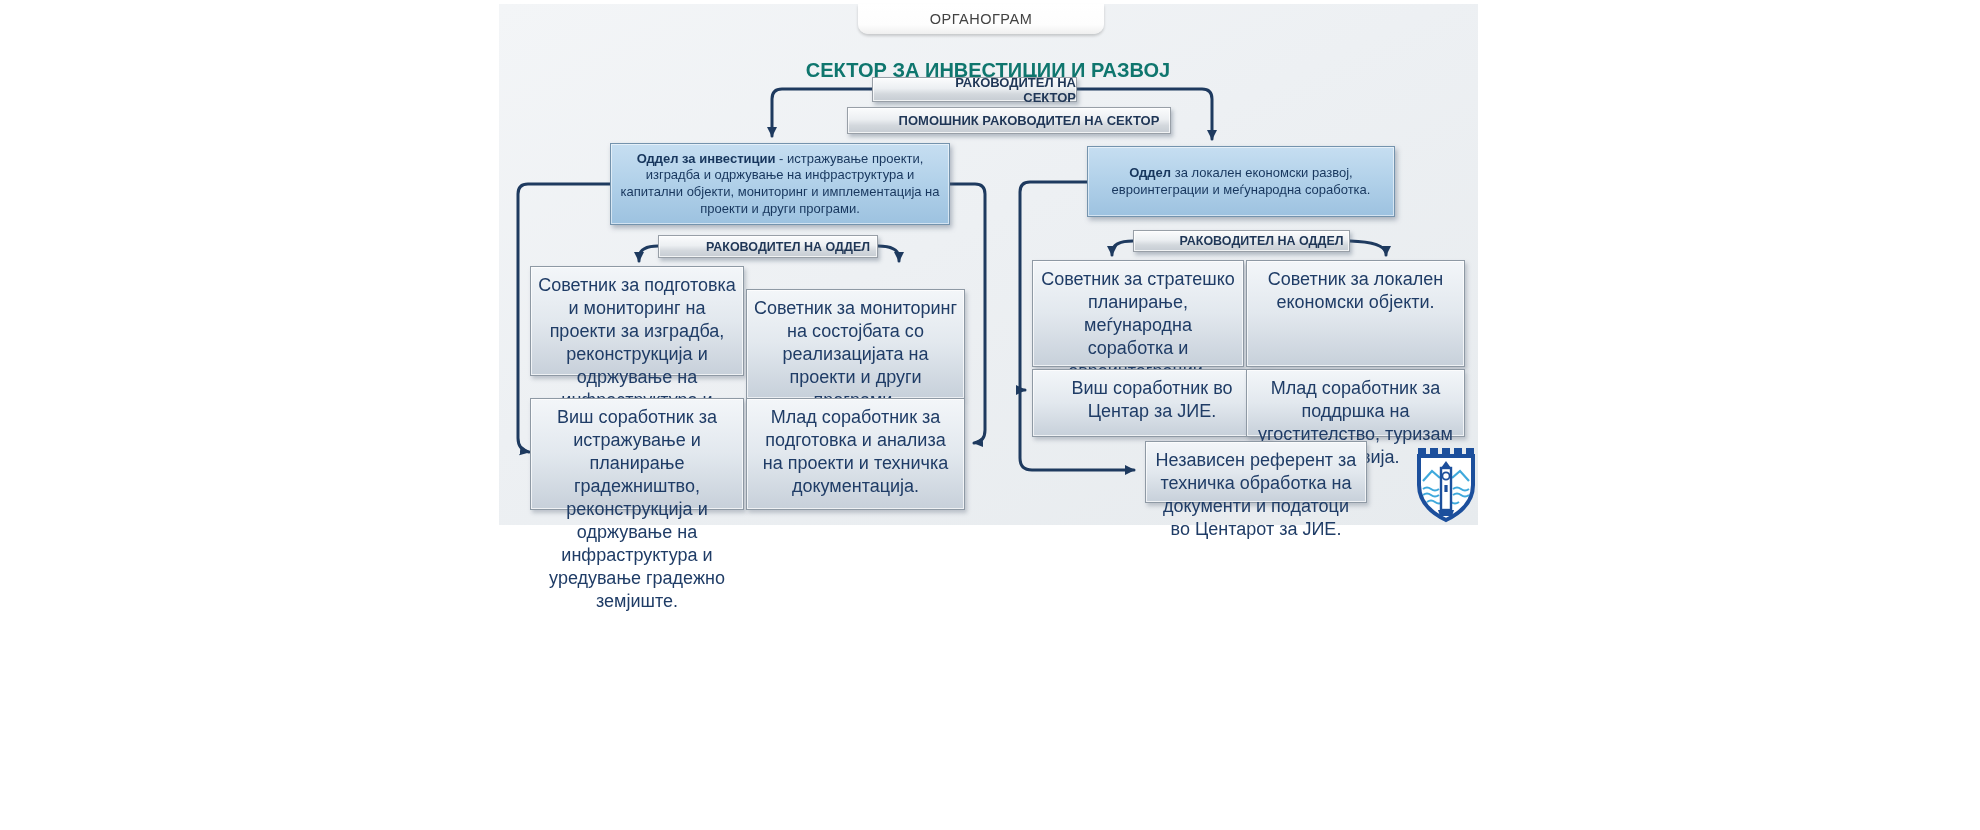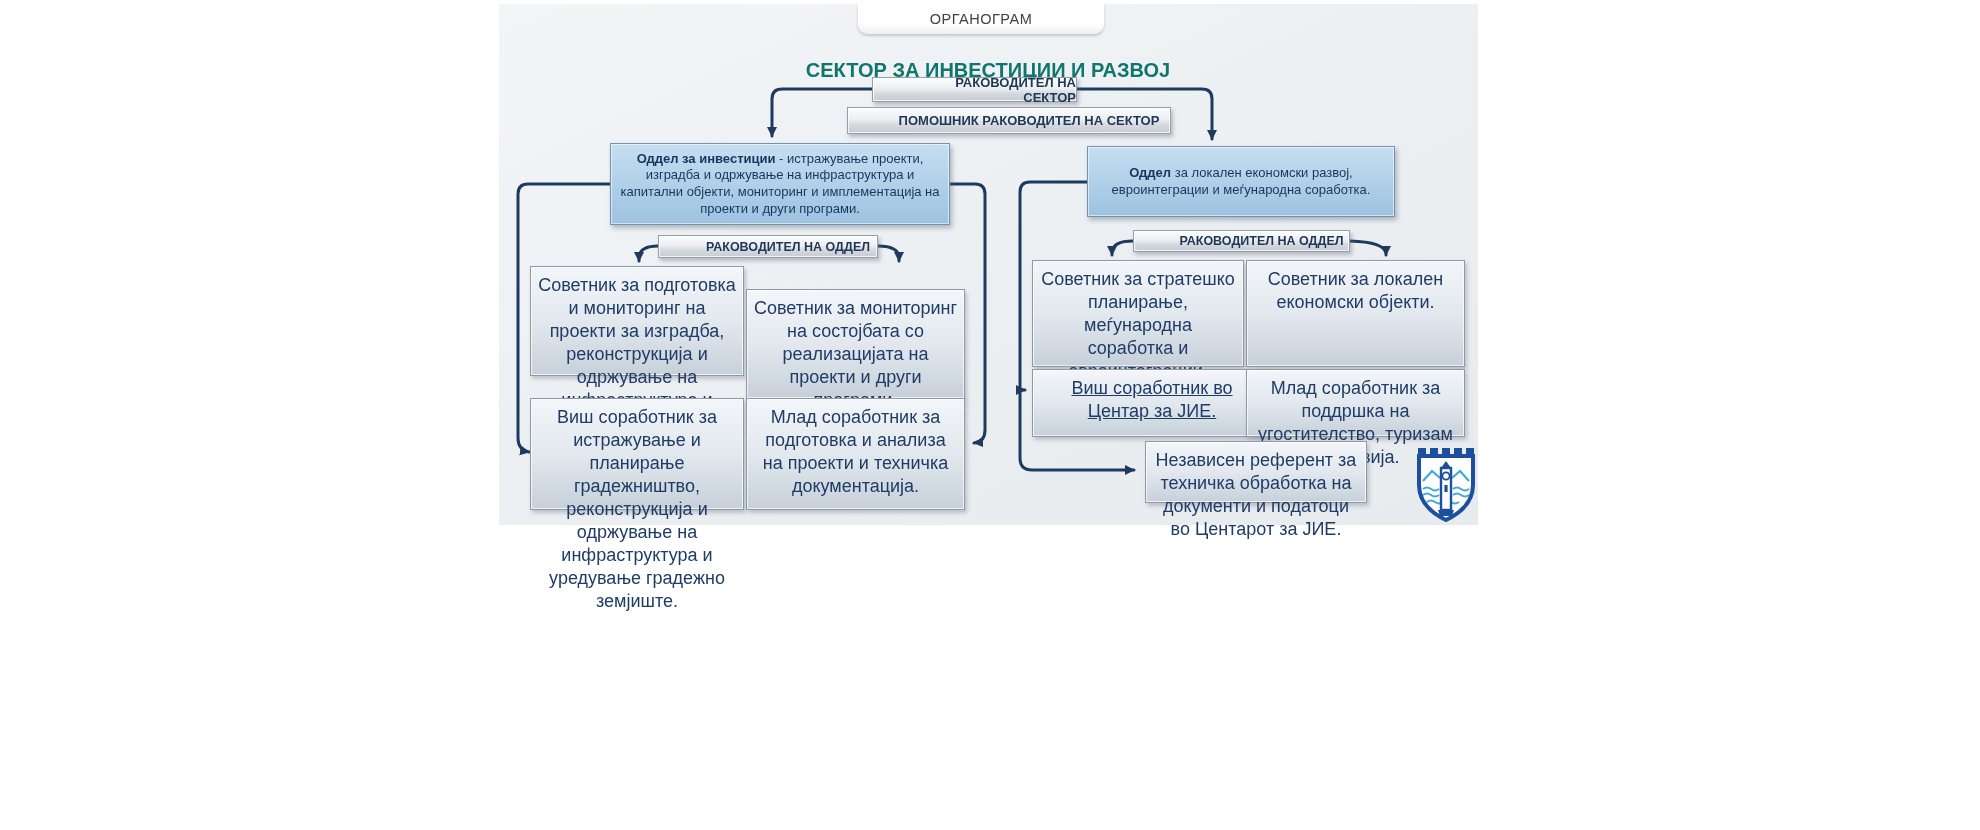--- a/index.html
+++ b/index.html
@@ -50,21 +50,21 @@
   .dept-left{left:610px;top:143px;width:340px;height:82px;}
   .dept-right{left:1087px;top:146px;width:308px;height:71px;}
   .unit-left{left:658px;top:235px;width:220px;height:23px;font-size:12.5px;}
   .unit-right{left:1133px;top:230px;width:217px;height:22px;font-size:12.5px;}
   .cell-l1a{left:530px;top:266px;width:214px;height:110px;}
   .cell-l1b{left:746px;top:266px;width:219px;height:110px;margin-top:23px;}
   .cell-l2a{left:530px;top:398px;width:214px;height:112px;}
   .cell-l2b{left:746px;top:398px;width:219px;height:112px;}
   .cell-r1a{left:1032px;top:260px;width:212px;height:107px;}
   .cell-r1b{left:1246px;top:260px;width:219px;height:107px;}
-  .cell-r2a{left:1032px;top:369px;width:240px;height:68px;text-decoration:underline;}
+  .cell-r2a{left:1032px;top:369px;width:240px;height:68px;}
   .cell-r2b{left:1246px;top:369px;width:219px;height:68px;}
   .cell-extra{left:1145px;top:441px;width:222px;height:62px;}
   .connectors{left:0;top:0;width:1980px;height:830px;pointer-events:none;}
   .logo{left:1415px;top:447px;width:62px;height:76px;}
 </style>
 </head>
 <body>
 
 <div class="slide"></div>
 

